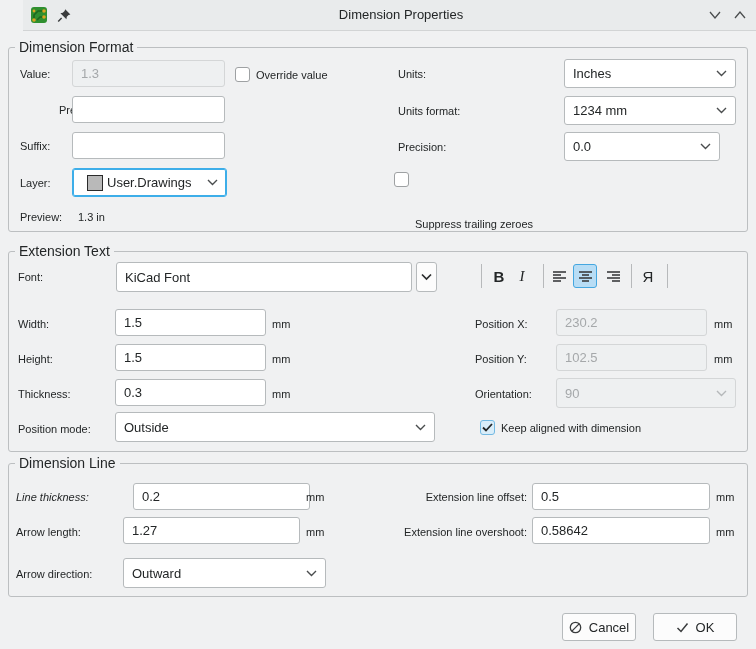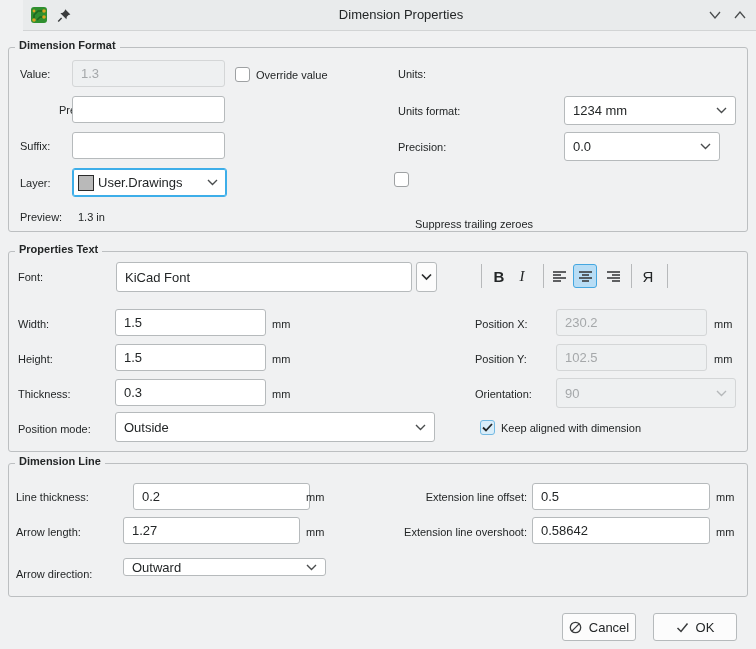--- a/index.html
+++ b/index.html
@@ -20,21 +20,21 @@
          box-sizing:border-box;cursor:default;}
   .combo.disabled{background:#eef0f1;border-color:#d4d6d7;color:#a5a8aa;}
   .combo.focused{border:1px solid #3daee9;box-shadow:0 0 0 1px #3daee9 inset;}
   .chev{margin-left:auto;color:#4a4d4e;display:flex;align-items:center;}
   .combo.disabled .chev{color:#b5b8ba;}
   .swatch{width:14px;height:14px;background:#b9b9b9;border:1px solid #2b2b2b;margin-right:4px;flex:0 0 auto;}
   .cb{position:absolute;width:15px;height:15px;background:#ffffff;border:1px solid #9ea1a3;
       border-radius:3px;box-sizing:border-box;display:flex;align-items:center;justify-content:center;}
   .cb.checked{background:#d9edf9;border-color:#73b9e2;}
   .group{position:absolute;border:1px solid #bcbfc1;border-radius:3px;}
-  .legend{position:absolute;top:-9px;left:6px;background:#f0f1f2;padding:0 4px;font-size:11px;color:#232627;white-space:nowrap;font-weight:bold;}
+  .legend{position:absolute;top:-9px;left:6px;background:#f0f1f2;padding:0 4px;font-size:14px;color:#232627;white-space:nowrap;}
   .toolbtn{position:absolute;display:flex;align-items:center;justify-content:center;
            color:#232627;border:1px solid transparent;border-radius:3px;box-sizing:border-box;}
   .toolbtn.selected{background:#b8ddf5;border-color:#45a7e0;}
   .vsep{position:absolute;width:1px;height:24px;background:#b7b9bb;}
   .btn{position:absolute;background:#fcfcfc;border:1px solid #b6babc;border-radius:3px;
        display:flex;align-items:center;justify-content:center;gap:7px;font-size:13px;
        color:#232627;box-sizing:border-box;cursor:default;}
   .bold{font-weight:bold;font-size:15px;}
   .italic{font-style:italic;font-family:"Liberation Serif",serif;font-size:15px;}
   .mirror{font-size:15px;}
@@ -91,34 +91,42 @@
   <span class="cb" style="left:235px;top:67px;"></span>
   <span class="lbl" style="left:256px;top:66px;">Override value</span>
 
   <span class="lbl" style="left:20px;top:101px;margin-left:39px;">Prefix:</span>
   <input class="inp" style="left: 72px; top: 96px; width: 153px; height: 27px;" readonly="" value="">
 
   <span class="lbl" style="left:20px;top:137px;">Suffix:</span>
   <input class="inp" style="left: 72px; top: 132px; width: 153px; height: 27px;" readonly="" value="">
 
   <span class="lbl" style="left:20px;top:174px;">Layer:</span>
-  <div class="combo focused" style="left:72px;top:168px;width:155px;height:29px;padding-left:5px;">
+  <div class="combo focused" style="left:72px;top:168px;width:155px;height:29px;padding-left:14px;">
     <span class="swatch"></span>
     <span>User.Drawings</span>
     <span class="chev">
       <svg width="11" height="7">
           <polyline points="1,1 5.5,5.5 10,1" fill="none" stroke="currentColor" stroke-width="1.4"></polyline>
         </svg>
     </span>
   </div>
 
   <span class="lbl" style="left:20px;top:208px;">Preview:</span>
   <span class="lbl" style="left:78px;top:208px;">1.3 in</span>
 
   <span class="lbl" style="left:398px;top:65px;">Units:</span>
+  <div class="combo" style="left:564px;top:59px;width:172px;height:29px;">
+    <span>Inches</span>
+    <span class="chev">
+      <svg width="11" height="7">
+          <polyline points="1,1 5.5,5.5 10,1" fill="none" stroke="currentColor" stroke-width="1.4"></polyline>
+        </svg>
+    </span>
+  </div>
 
   <span class="lbl" style="left:398px;top:102px;">Units format:</span>
   <div class="combo" style="left:564px;top:96px;width:172px;height:29px;">
     <span>1234 mm</span>
     <span class="chev">
       <svg width="11" height="7">
           <polyline points="1,1 5.5,5.5 10,1" fill="none" stroke="currentColor" stroke-width="1.4"></polyline>
         </svg>
     </span>
   </div>
@@ -130,21 +138,21 @@
       <svg width="11" height="7">
           <polyline points="1,1 5.5,5.5 10,1" fill="none" stroke="currentColor" stroke-width="1.4"></polyline>
         </svg>
     </span>
   </div>
 
   <span class="cb" style="left:394px;top:172px;"></span>
   <span class="lbl" style="left:415px;top:171px;margin-top:44px;">Suppress trailing zeroes</span>
 
   <div class="group" style="left:8px;top:251px;width:738px;height:199px;">
-    <span class="legend">Properties Text</span>
+    <span class="legend">Extension Text</span>
   </div>
 
   <span class="lbl" style="left:18px;top:268px;">Font:</span>
   <div class="combo" style="left:116px;top:262px;width:296px;height:30px;border-radius:3px;">
     <span>KiCad Font</span>
   </div>
   <div class="btn" style="left:416px;top:262px;width:21px;height:30px;">
     <span class="chev" style="margin:0;">
       <svg width="11" height="8">
           <polyline points="1,1.5 5.5,6 10,1.5" fill="none" stroke="#2b2d2e" stroke-width="1.7"></polyline>
@@ -240,30 +248,30 @@
     <svg width="11" height="9">
         <polyline points="1,4.5 4,7.5 10,1" fill="none" stroke="#232627" stroke-width="1.8"></polyline>
       </svg>
   </span>
   <span class="lbl" style="left:501px;top:419px;">Keep aligned with dimension</span>
 
   <div class="group" style="left:8px;top:463px;width:738px;height:132px;">
     <span class="legend">Dimension Line</span>
   </div>
 
-  <span class="lbl" style="left:16px;top:488px;">Line thickness:</span>
+  <span class="lbl" style="left:16px;top:488px;font-style:italic;">Line thickness:</span>
   <input class="inp" style="left: 123px; top: 483px; width: 177px; height: 27px; margin-left: 10px;" readonly="" value="0.2">
   <span class="lbl" style="left:306px;top:488px;">mm</span>
 
   <span class="lbl" style="left:16px;top:523px;">Arrow length:</span>
   <input class="inp" style="left: 123px; top: 517px; width: 177px; height: 27px;" readonly="" value="1.27">
   <span class="lbl" style="left:306px;top:523px;">mm</span>
 
   <span class="lbl" style="left:16px;top:565px;">Arrow direction:</span>
-  <div class="combo" style="left:123px;top:558px;width:203px;height:18px;">
+  <div class="combo" style="left:123px;top:558px;width:203px;height:30px;">
     <span>Outward</span>
     <span class="chev">
       <svg width="11" height="7">
           <polyline points="1,1 5.5,5.5 10,1" fill="none" stroke="currentColor" stroke-width="1.4"></polyline>
         </svg>
     </span>
   </div>
 
   <span class="lbl" style="left:527px;top:488px;transform:translateX(-100%);">Extension line offset:</span>
   <input class="inp" style="left: 532px; top: 483px; width: 178px; height: 27px;" readonly="" value="0.5">

